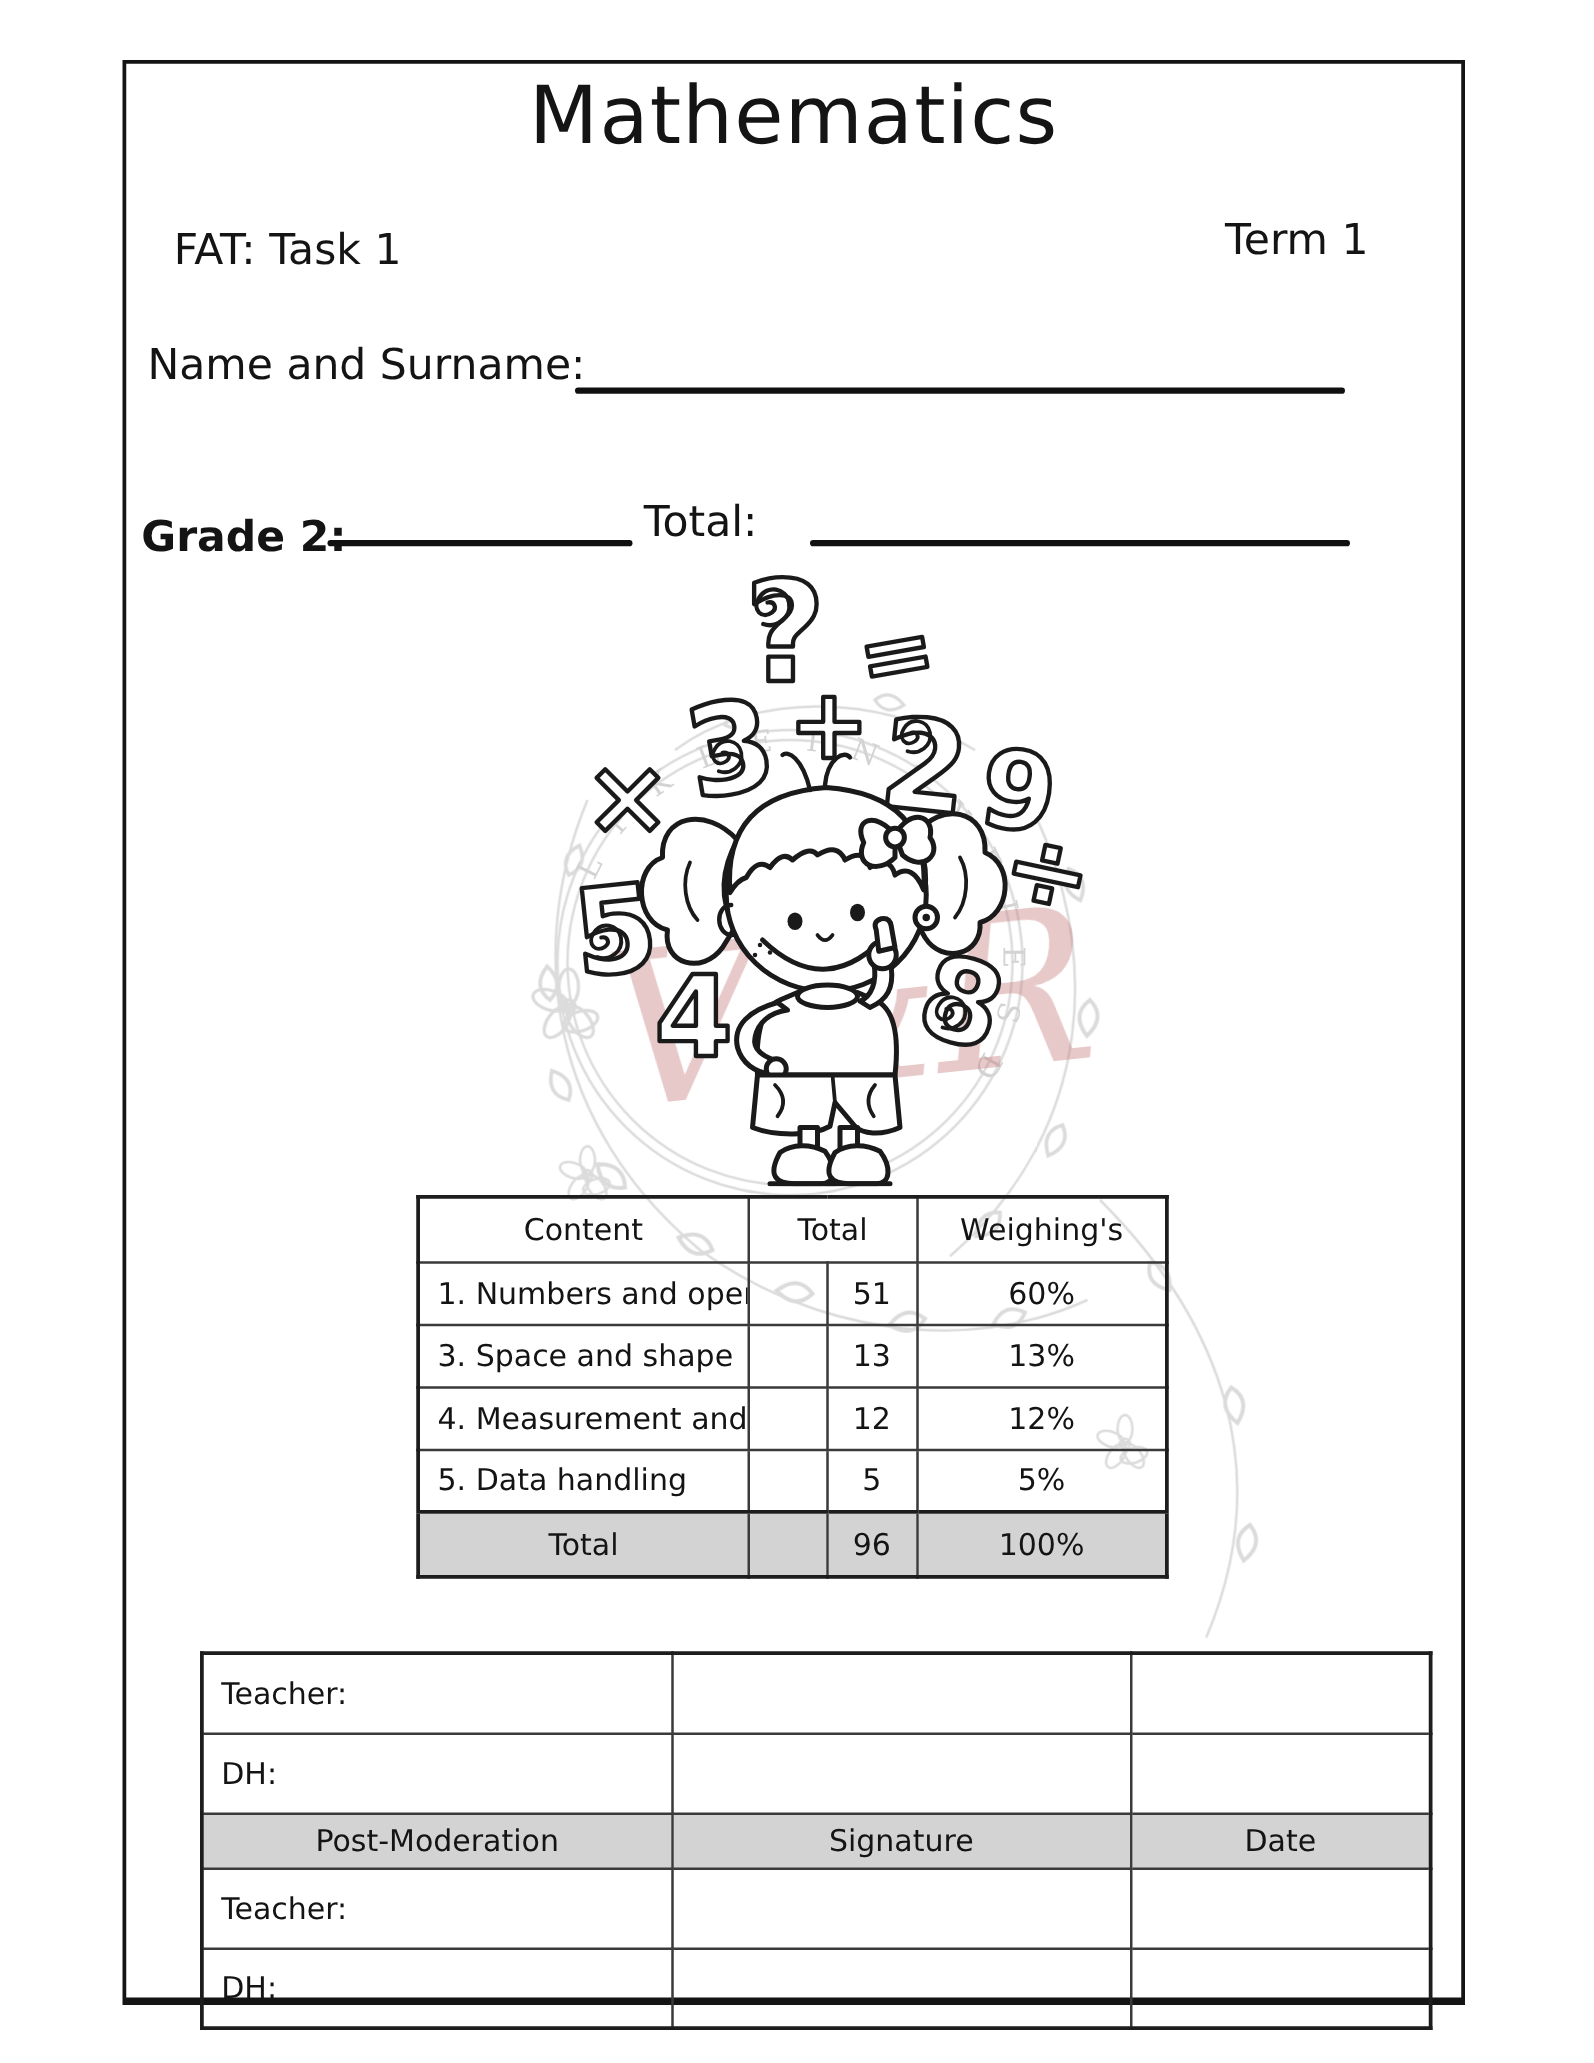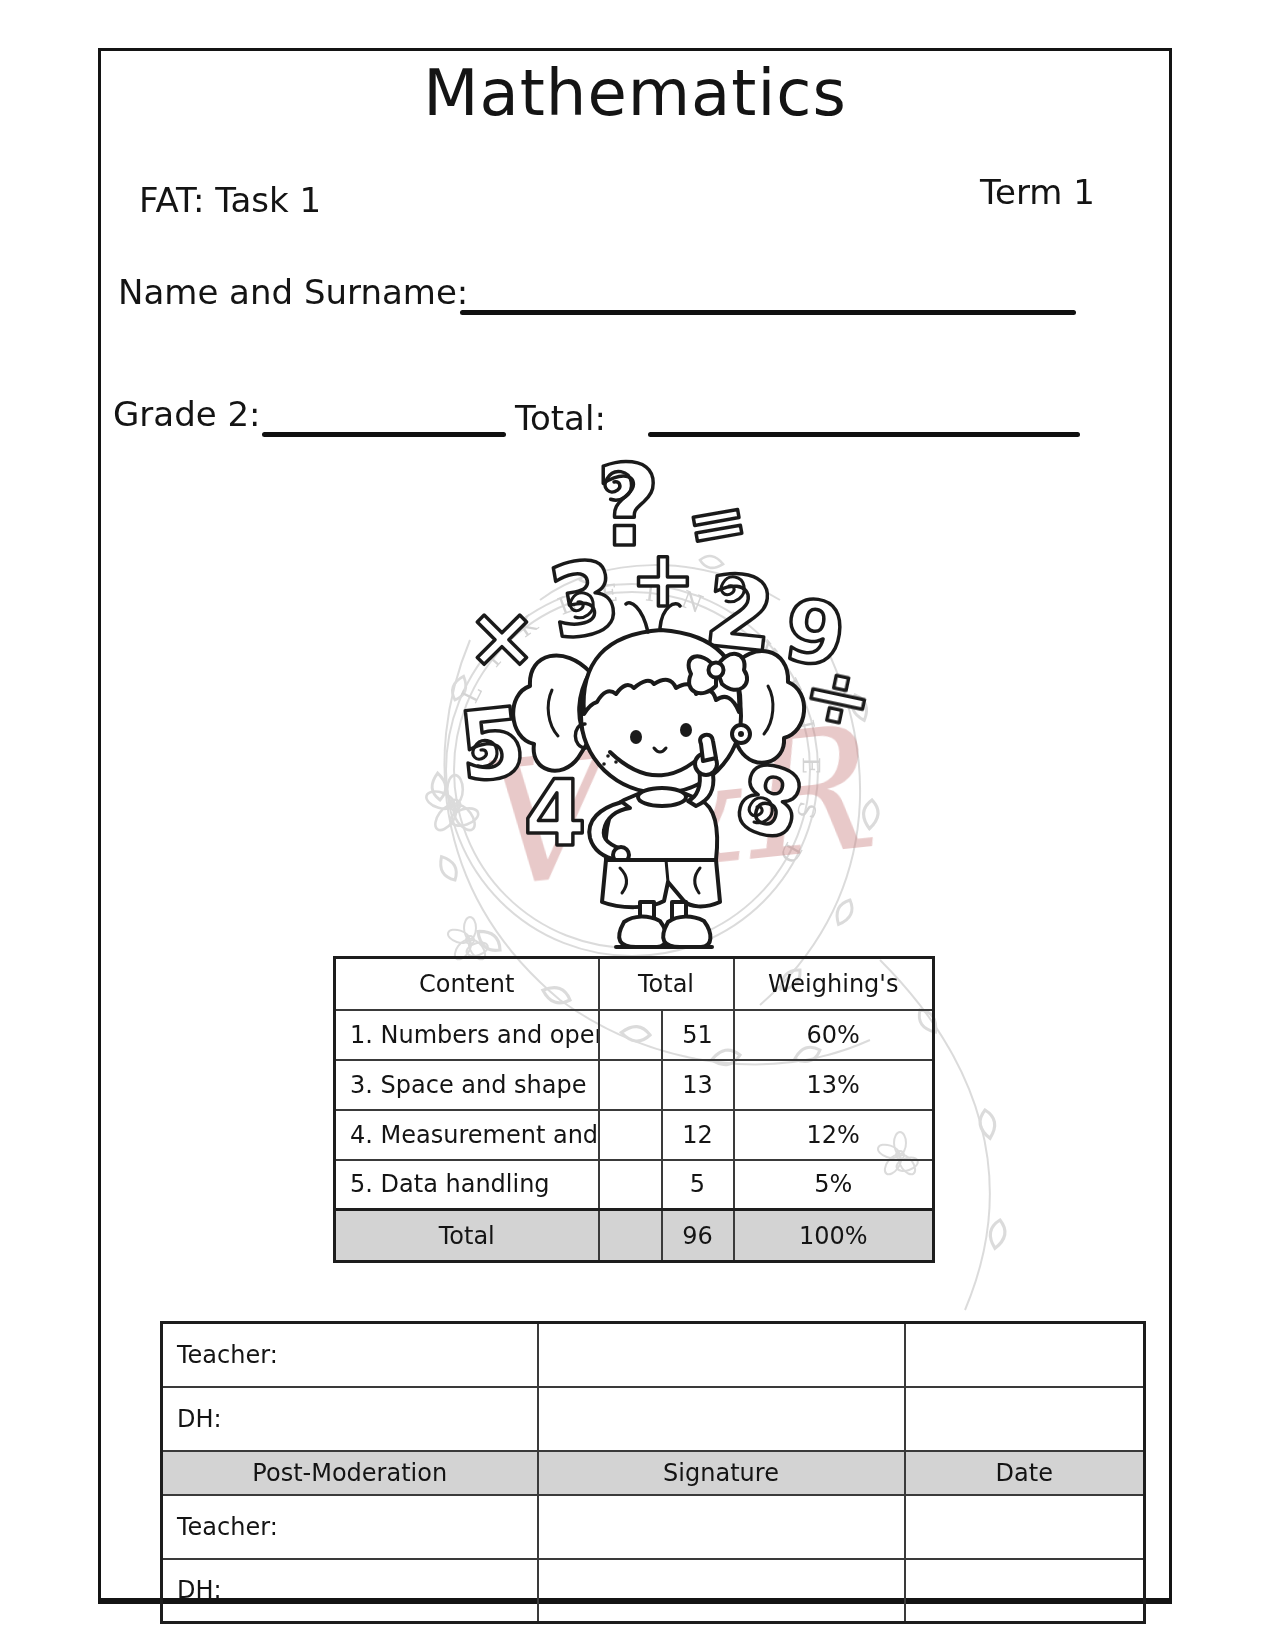--- a/index.html
+++ b/index.html
@@ -153,21 +153,21 @@
     </g>
   </svg>
 
   <div id="title" class="abs">Mathematics</div>
   <div class="abs lbl" style="left:112px;top:180px;margin-left:27px;">FAT: Task 1</div>
   <div class="abs lbl" style="left:980px;top:172px;">Term 1</div>
 
   <div class="abs lbl" style="left:118px;top:272px;">Name and Surname:</div>
   <div class="abs fill-line" style="left:460px;top:310px;width:616px;"></div>
 
-  <div class="abs lbl" style="left:113px;top:394px;">Grade 2:</div>
+  <div class="abs lbl" style="left:113px;top:410px;font-weight:bold;">Grade 2:</div>
   <div class="abs fill-line" style="left:262px;top:432px;width:244px;"></div>
   <div class="abs lbl" style="left:515px;top:398px;">Total:</div>
   <div class="abs fill-line" style="left:648px;top:432px;width:432px;"></div>
 
   <table id="content-table" class="abs">
     <colgroup>
         <col style="width:264px">
         <col style="width:63px">
         <col style="width:72px">
         <col style="width:200px">

